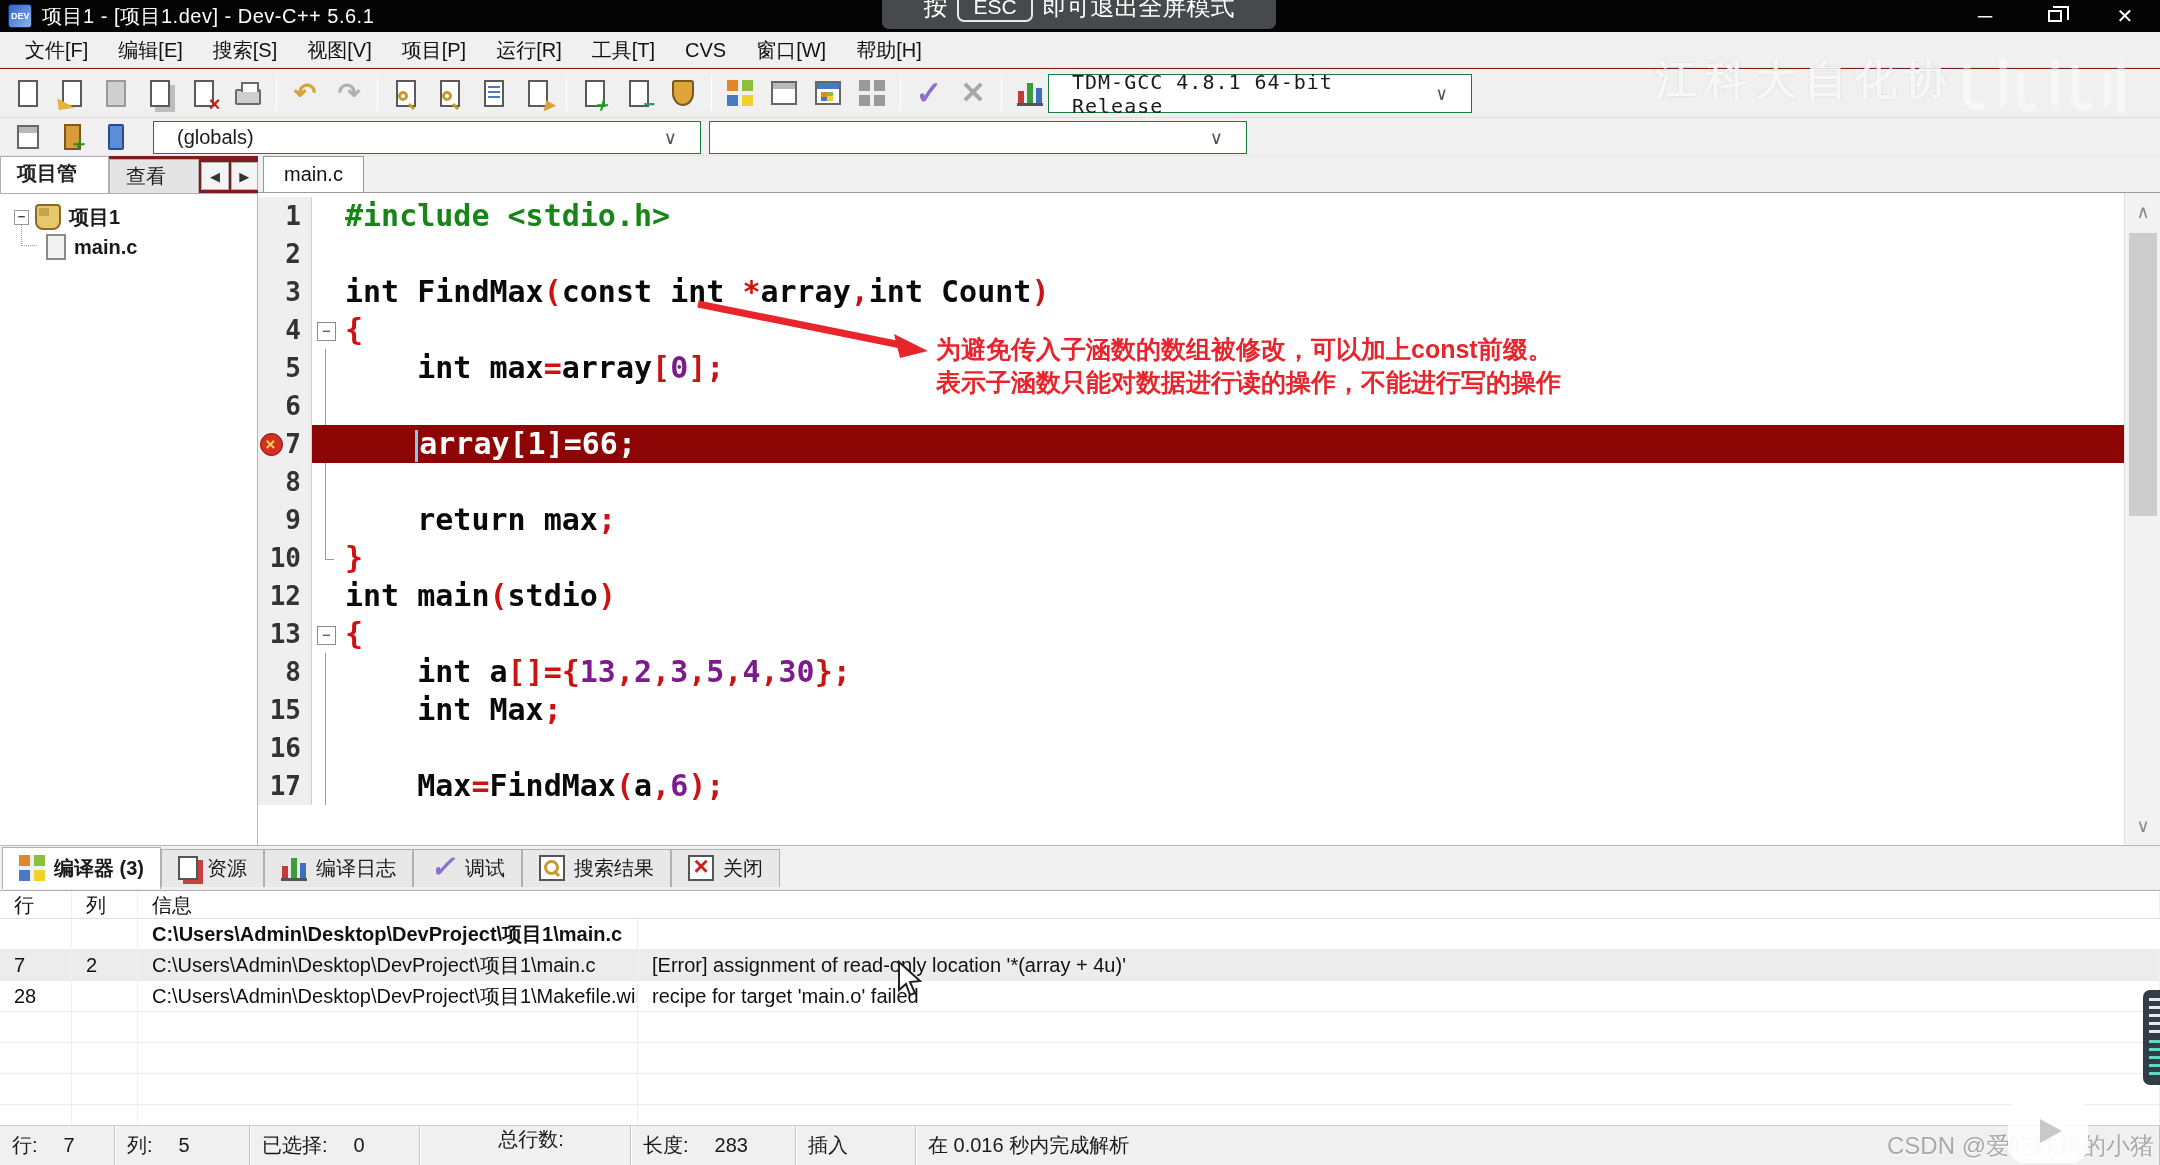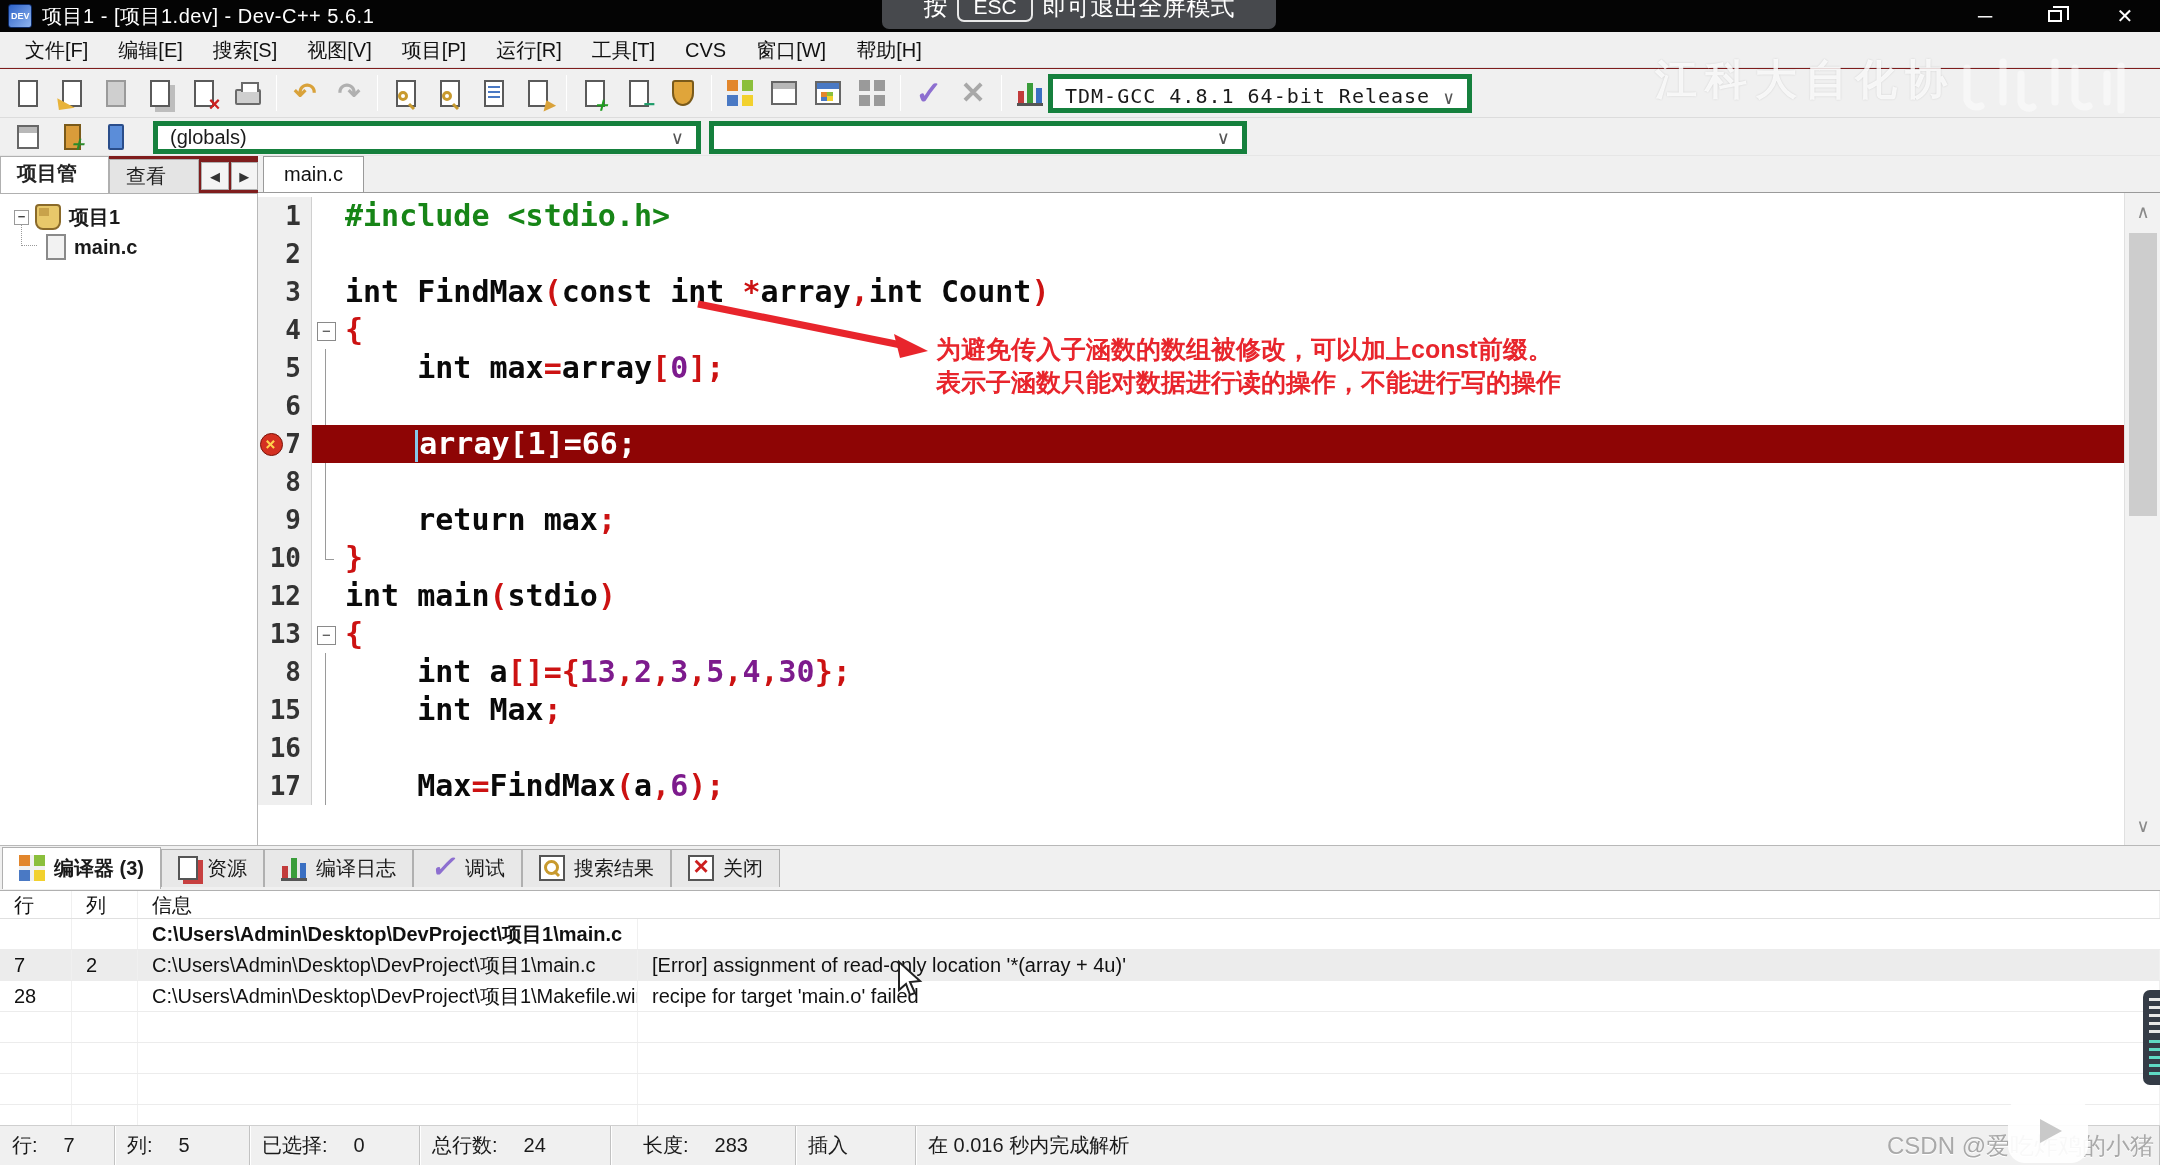--- a/index.html
+++ b/index.html
@@ -52,21 +52,21 @@
       linear-gradient(#f0f0f0,#f0f0f0) center/100% 4px no-repeat,
       #9a9a9a}
   .winic{width:26px;height:24px;background:#fff;border:2px solid #666;position:relative}
   .winic::before{content:"";position:absolute;left:0;top:0;width:100%;height:6px;background:#b8b8b8}
   .winic.colored::before{background:#4a79c4}
   .winic.colored::after{content:"";position:absolute;left:4px;top:9px;width:12px;height:9px;background:conic-gradient(#8bbf3c 0 25%,#f2d12e 0 50%,#4a79c4 0 75%,#e2862c 0)}
   .chartic{width:26px;height:26px;border-bottom:3px solid #555;position:relative;
       background-image:linear-gradient(#c23b3b,#c23b3b),linear-gradient(#3a9c3a,#3a9c3a),linear-gradient(#3a6fc2,#3a6fc2);
       background-size:6px 12px,6px 20px,6px 15px;background-position:1px bottom,10px bottom,19px bottom;background-repeat:no-repeat}
   .chartic.del::after{content:"×";position:absolute;right:-8px;top:-10px;color:#cc1f1f;font-size:28px;font-weight:bold}
-  .combo{position:absolute;background:#fff;border:5px solid #15803d;display:flex;align-items:flex-end;padding:0 12px;font-size:20px;color:#1a1a1a}
+  .combo{position:absolute;background:#fff;border:1px solid #15803d;display:flex;align-items:center;padding:0 23px;font-size:20px;color:#1a1a1a}
   .combo .chev{margin-left:auto;color:#555;font-size:18px}
   .combo.mono{font-family:"DejaVu Sans Mono",monospace;letter-spacing:1px}
   .compiler-combo{left:1048px;top:74px;width:424px;height:39px}
   .toolbar2{position:absolute;left:0;top:118px;width:2160px;height:38px;background:#f0f0f0;display:flex;align-items:center;padding-left:6px;border-bottom:1px solid #e6e6e6}
   .globals-combo{left:153px;top:121px;width:548px;height:33px}
   .members-combo{left:709px;top:121px;width:538px;height:33px}
 
   
   .left-tabs{position:absolute;left:0;top:156px;width:258px;height:37px;display:flex;align-items:flex-end}
   .ltab{height:34px;padding:0 16px;background:#e4e4e4;border:1px solid #b0b0b0;border-bottom:none;font-size:20px;line-height:32px;color:#222}
@@ -489,25 +489,25 @@
         <span>7</span>
       </div>
       <div class="ss" style="width: 135px;">
         <span>列:</span>
         <span>5</span>
       </div>
       <div class="ss" style="width: 170px;">
         <span>已选择:</span>
         <span>0</span>
       </div>
-      <div class="ss" style="width: 191px;">
+      <div class="ss" style="width: 211px; flex-direction: column;">
         <span>总行数:</span>
         <span>24</span>
       </div>
-      <div class="ss" style="width: 165px; margin-left: 20px;">
+      <div class="ss" style="width: 165px;">
         <span>长度:</span>
         <span>283</span>
       </div>
       <div class="ss" style="width: 120px;">
         <span>插入</span>
       </div>
       <div class="ss" style="flex: 1 1 0%;">
         <span>在 0.016 秒内完成解析</span>
       </div>
     </div>

